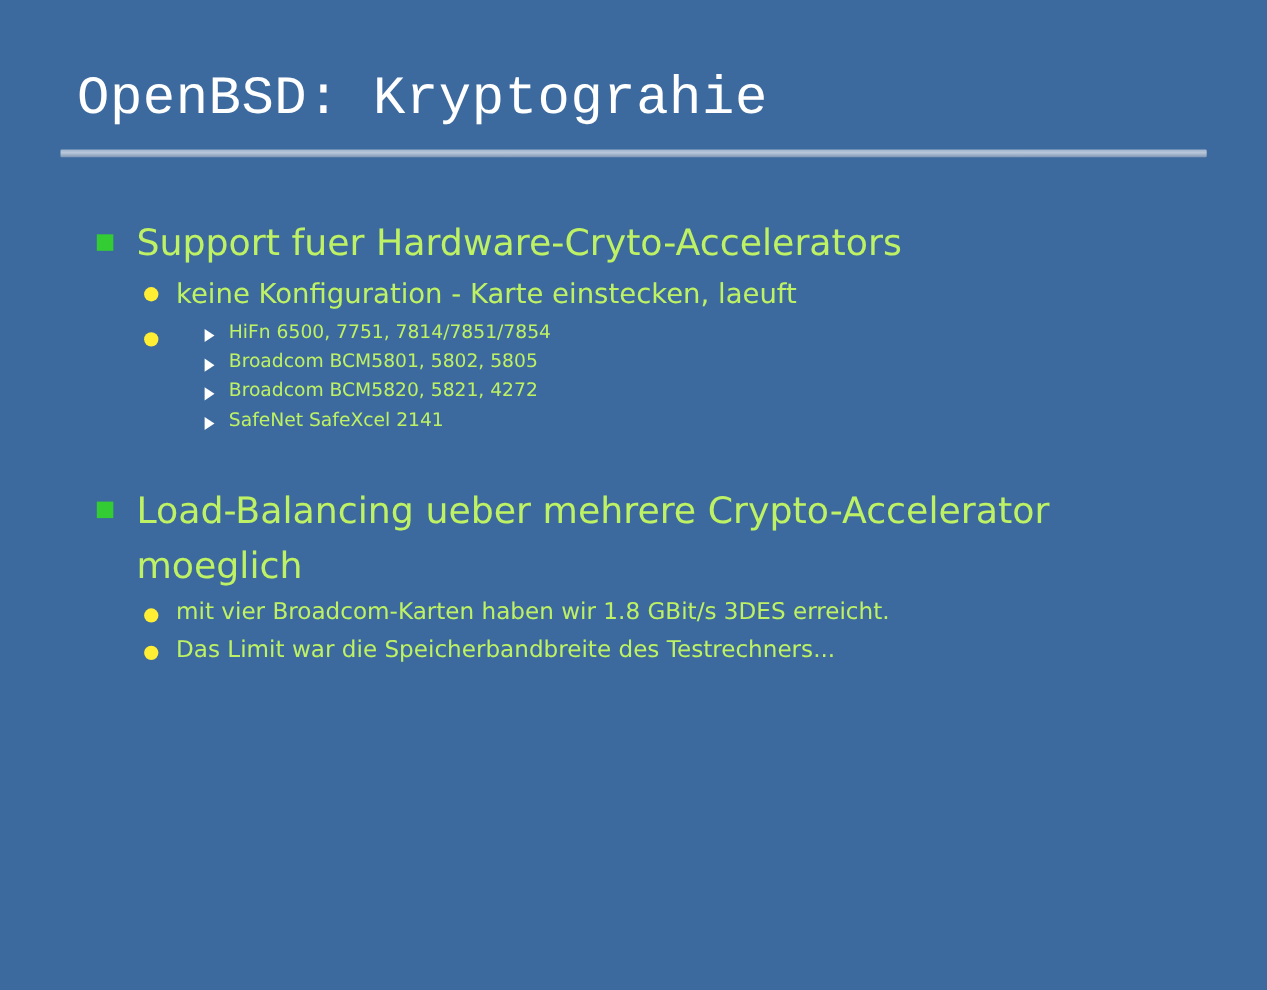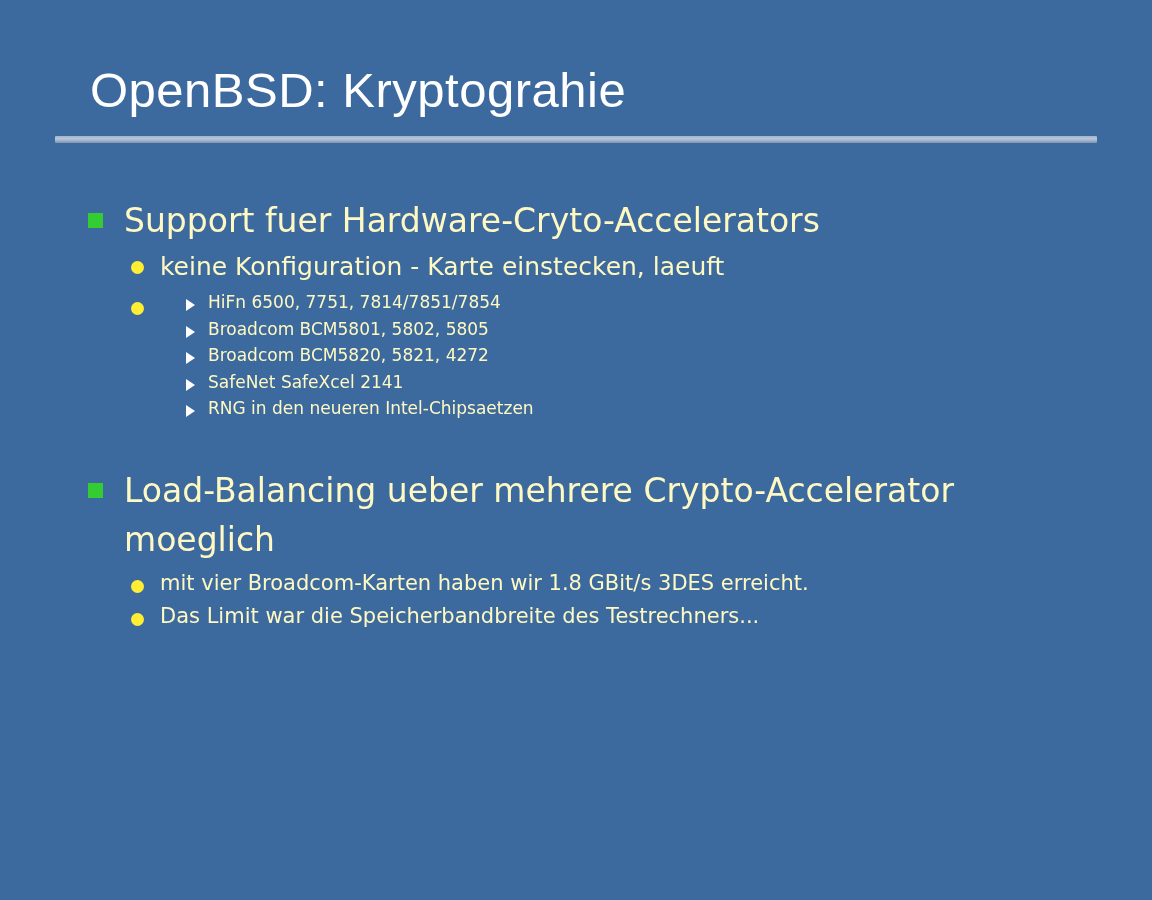--- a/index.html
+++ b/index.html
@@ -19,24 +19,23 @@
     height: 900px;
     background: #3d6a9e;
     box-sizing: border-box;
   }
   .slide-title {
     position: absolute;
     left: 70px;
     top: 62px;
     font-size: 49px;
     color: #ffffff;
-    font-family: Liberation Sans, sans-serif;
+    font-family: Liberation Mono, monospace;
     letter-spacing: 0.5px;
     white-space: nowrap;
-    margin-left: 20px;
   }
   .title-rule {
     position: absolute;
     left: 55px;
     top: 136px;
     width: 1042px;
     height: 7px;
     background: linear-gradient(to bottom, #9fb4cc 0%, #b9c7da 40%, #7f96b4 100%);
     border-radius: 1px;
   }
@@ -46,21 +45,21 @@
     top: 196px;
     width: 1020px;
   }
   ul {
     list-style: none;
     margin: 0;
     padding: 0;
   }
   li {
     position: relative;
-    color: #fef9c3;
+    color: #bef264;
   }
   
   .lvl1 > li {
     padding-left: 38px;
     font-size: 33px;
     line-height: 1.5;
     margin-bottom: 2px;
   }
   .lvl1 > li > .bullet {
     position: absolute;
@@ -152,24 +151,20 @@
                 <span>Broadcom BCM5801, 5802, 5805</span>
               </li>
               <li>
                 <span class="bullet"></span>
                 <span>Broadcom BCM5820, 5821, 4272</span>
               </li>
               <li>
                 <span class="bullet"></span>
                 <span>SafeNet SafeXcel 2141</span>
               </li>
-              <li>
-                <span class="bullet"></span>
-                <span>RNG in den neueren Intel-Chipsaetzen</span>
-              </li>
             </ul>
           </li>
         </ul>
       </li>
 
       <li class="spacer-item" style="list-style:none;padding:0;">
         <div class="spacer"></div>
       </li>
 
       <li class="group2">

